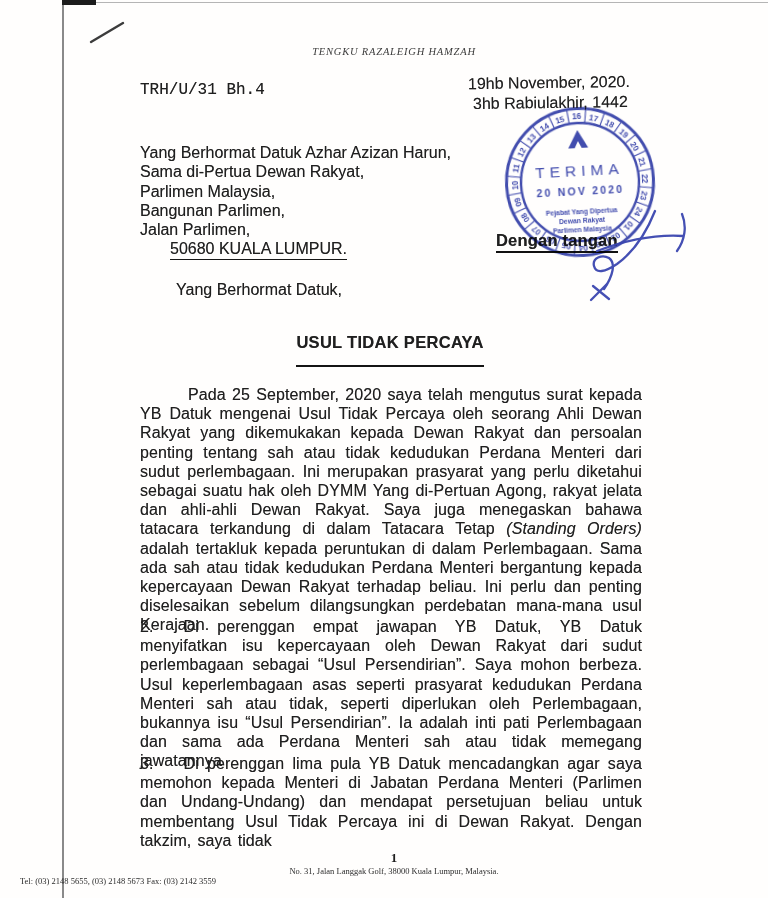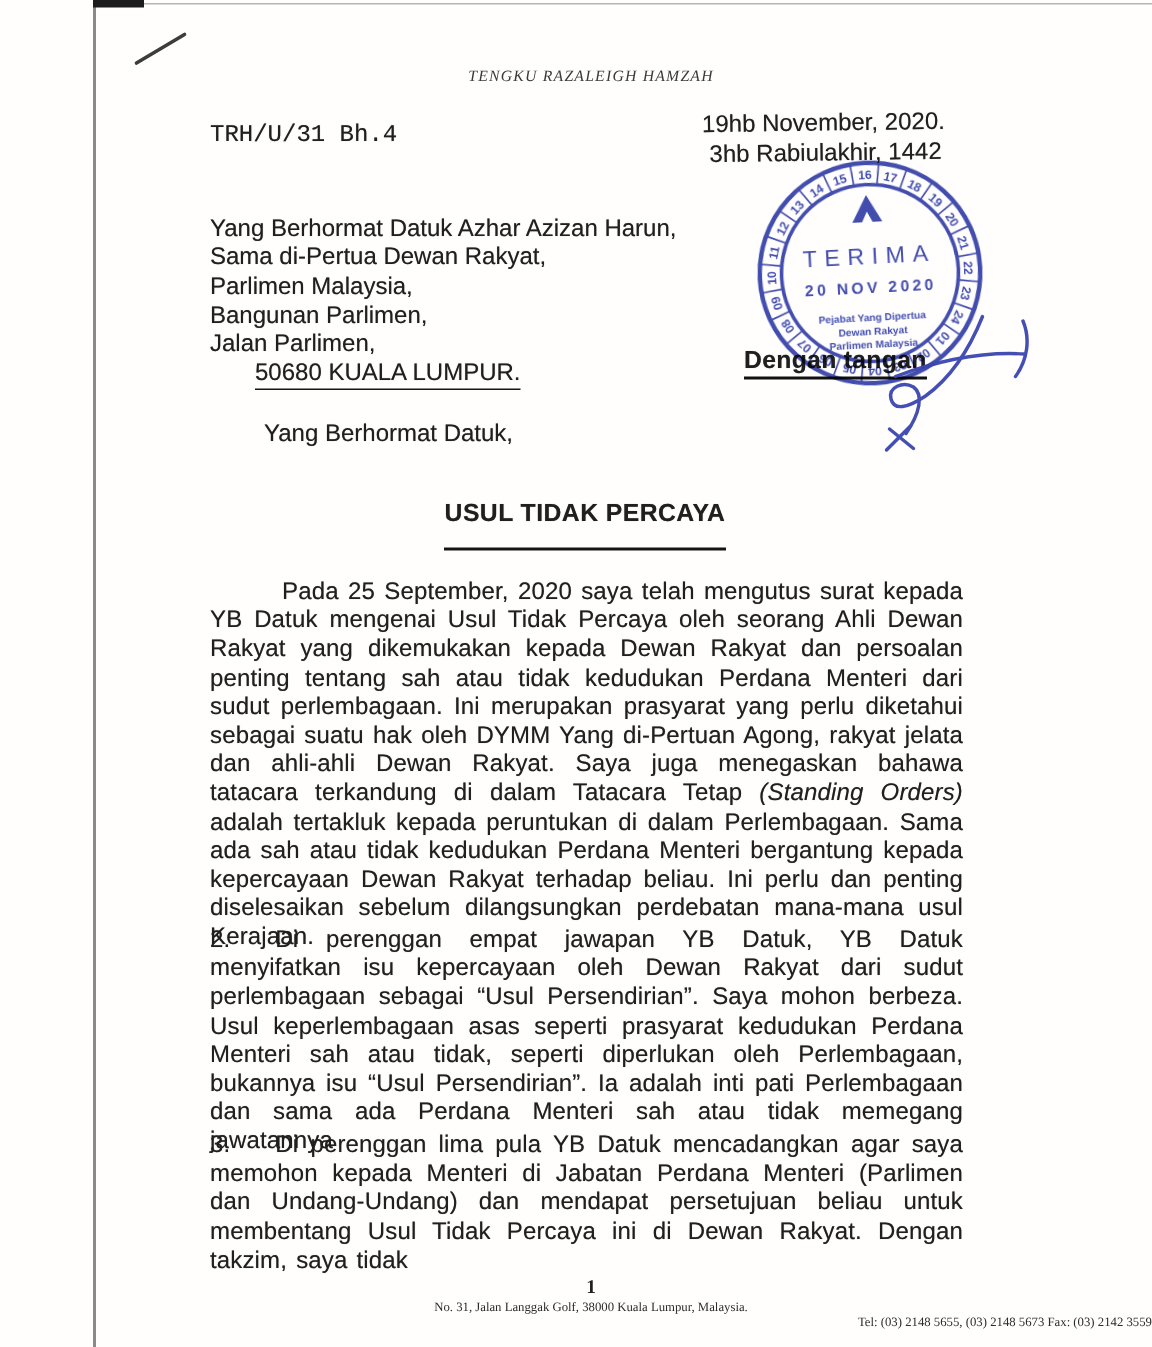--- a/index.html
+++ b/index.html
@@ -67,21 +67,21 @@
     letter-spacing:.1px;text-shadow:0 0 .5px rgba(30,30,30,.55);
   }
   .p1{top:385px;text-indent:48px;}
   .p2{top:617px;}
   .p3{top:754px;}
   .ptab{display:inline-block;width:30px;}
 
   
   .f-page{position:absolute;left:20px;right:0;top:850px;text-align:center;font-family:"Liberation Serif","DejaVu Serif",serif;font-weight:bold;font-size:13px;}
   .f-addr{position:absolute;left:20px;right:0;top:866px;text-align:center;font-family:"Liberation Serif","DejaVu Serif",serif;font-size:8.5px;color:#2c2c2c;}
-  .f-tel{position:absolute;left:20px;right:0;top:876px;text-align:right;font-family:"Liberation Serif","DejaVu Serif",serif;font-size:8.5px;color:#2c2c2c;}
+  .f-tel{position:absolute;left:20px;right:0;top:876px;text-align:left;font-family:"Liberation Serif","DejaVu Serif",serif;font-size:8.5px;color:#2c2c2c;}
 </style>
 </head>
 <body>
 
 <div class="page">
 
   <div class="edge-left"></div>
   <div class="edge-top"></div>
   <div class="edge-top-dark"></div>
   <svg class="pen-mark" viewBox="0 0 40 28">

